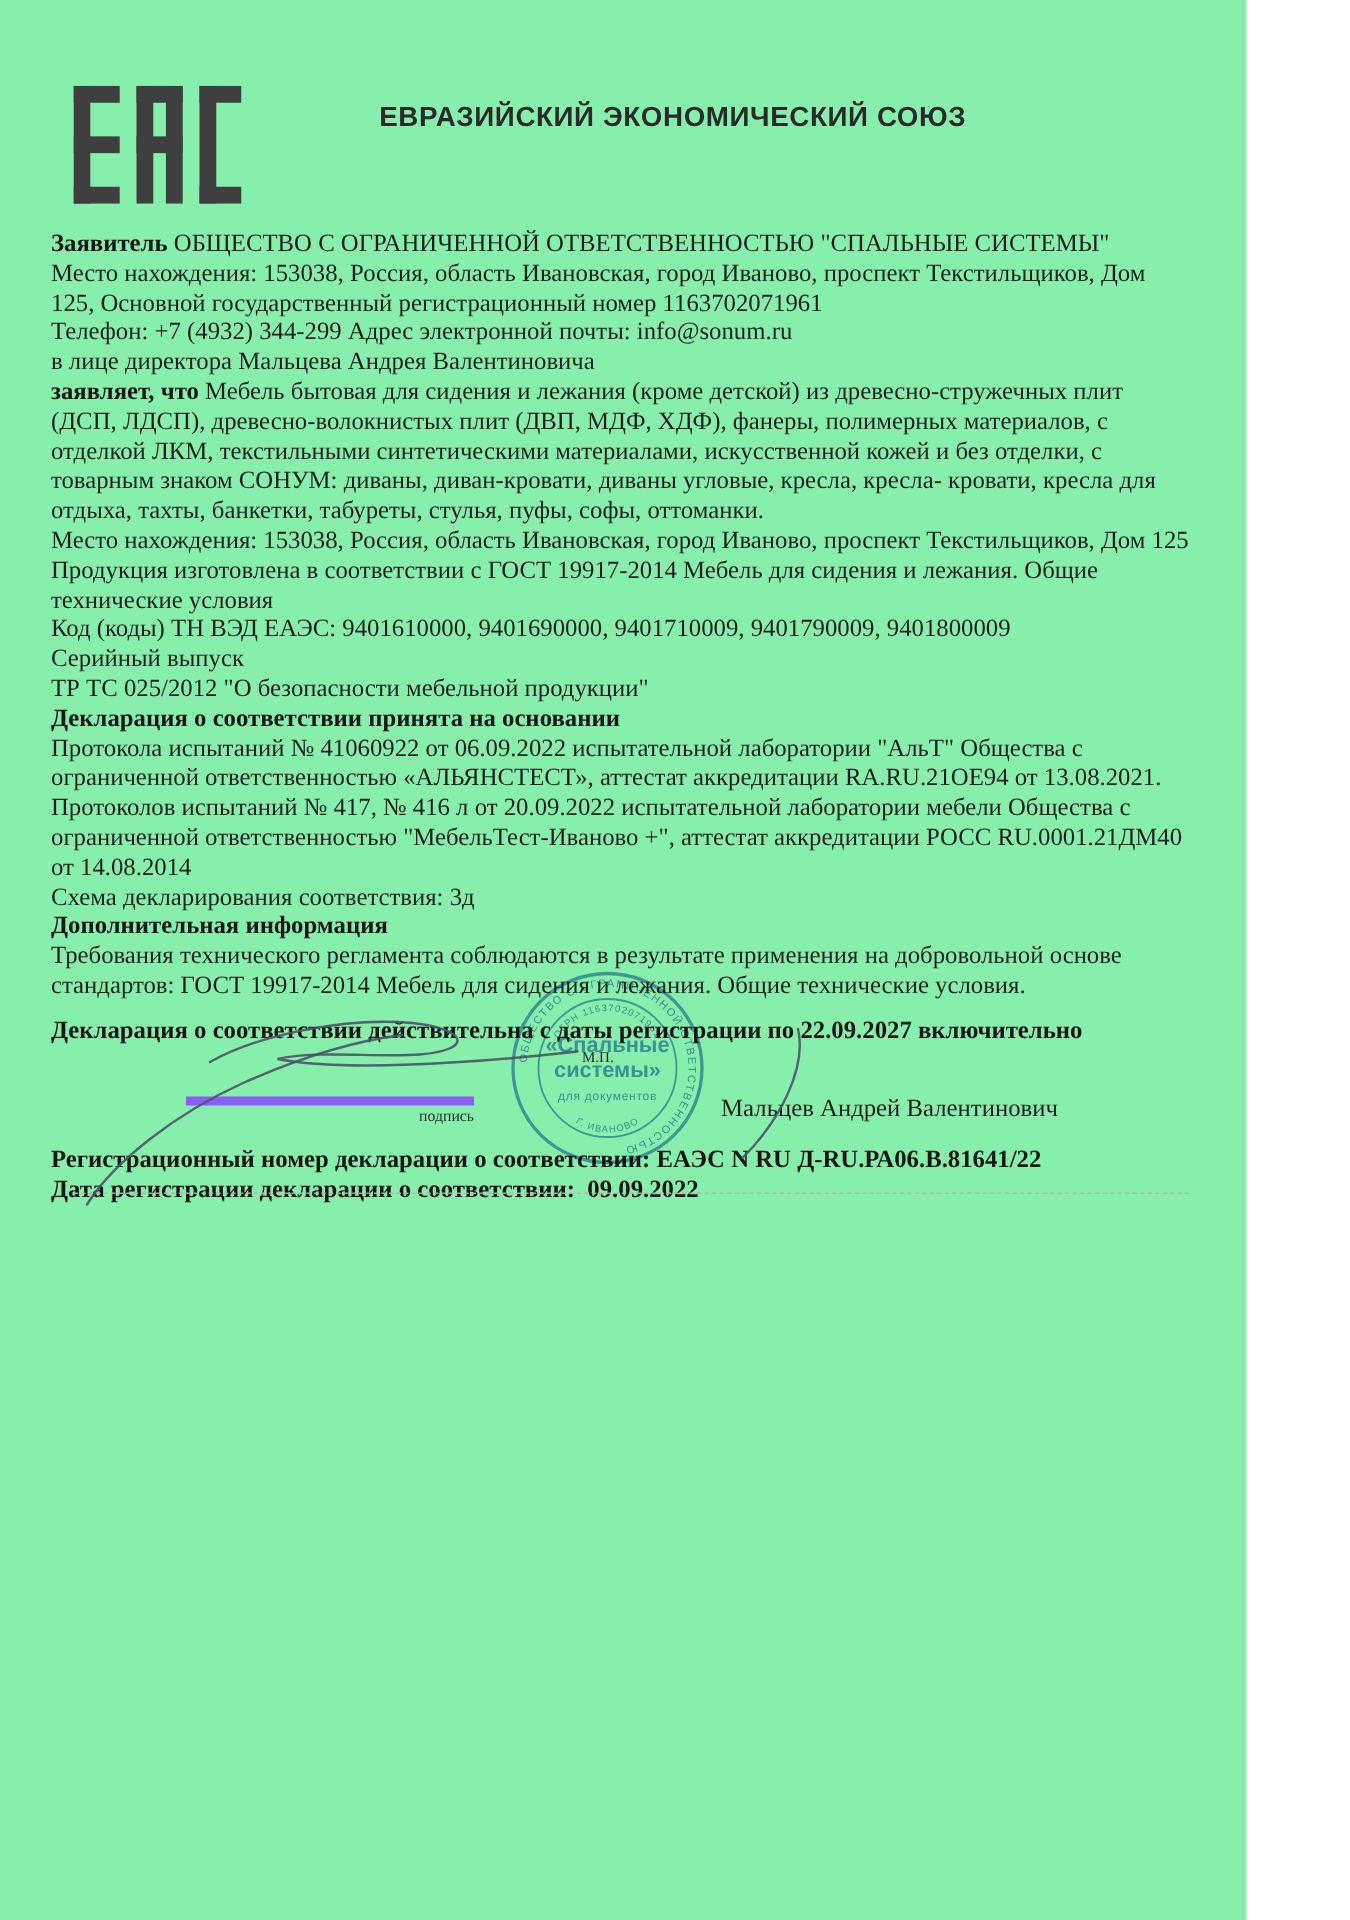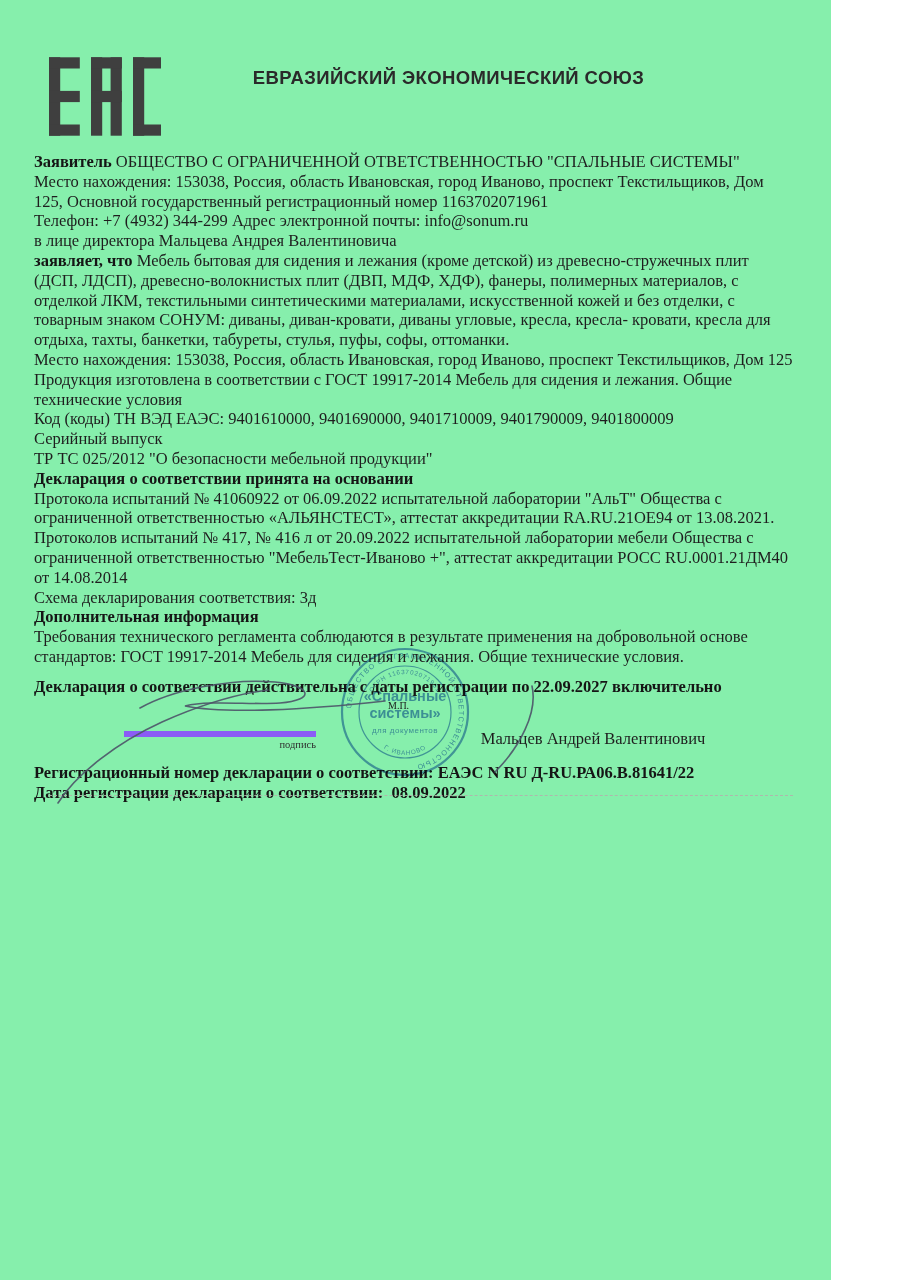--- a/index.html
+++ b/index.html
@@ -104,21 +104,21 @@
         <div class="sig-space"></div>
         <div class="sig-caption">подпись</div>
       </div>
       <div class="sig-col sig-right">
         <div class="sig-name">Мальцев Андрей Валентинович</div>
       </div>
     </div>
 
     <div class="reg-block">
       <p><b>Регистрационный номер декларации о соответствии:</b> <b>ЕАЭС N RU Д-RU.РА06.В.81641/22</b></p>
-      <p><b>Дата регистрации декларации о соответствии:</b>&nbsp; <b>08.09.2022</b></p>
+      <p><b>Дата регистрации декларации о соответствии:</b>&nbsp; <b>09.09.2022</b></p>
     </div>
   </div>
 
   <div class="mp">М.П.</div>
 
   <svg class="stamp" viewBox="0 0 150 150" xmlns="http://www.w3.org/2000/svg">
     <defs>
       <path id="ringOuterPath" d="M 21 75 A 54 54 0 1 1 129 75 A 54 54 0 1 1 21 75"></path>
       <path id="ringOgrnPath" d="M 37 75 A 38 38 0 1 1 113 75"></path>
       <path id="ringCityPath" d="M 45.8 104.2 A 38 38 0 0 0 104.2 104.2"></path>

